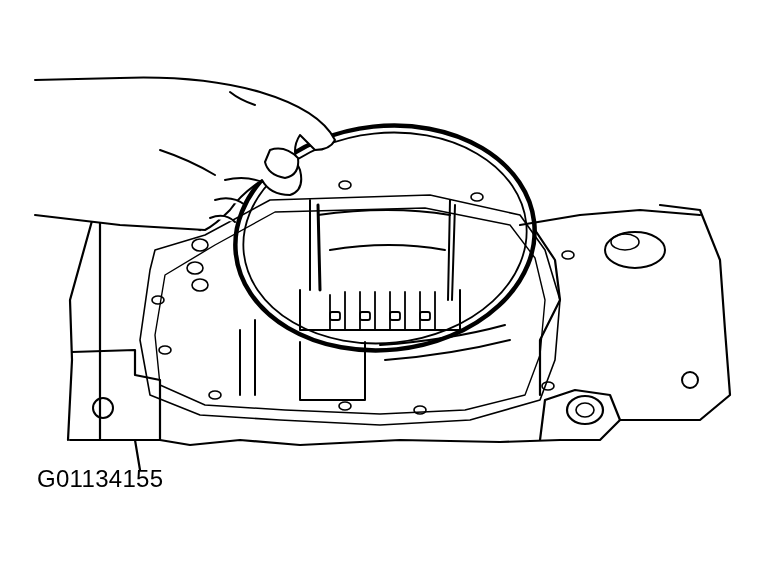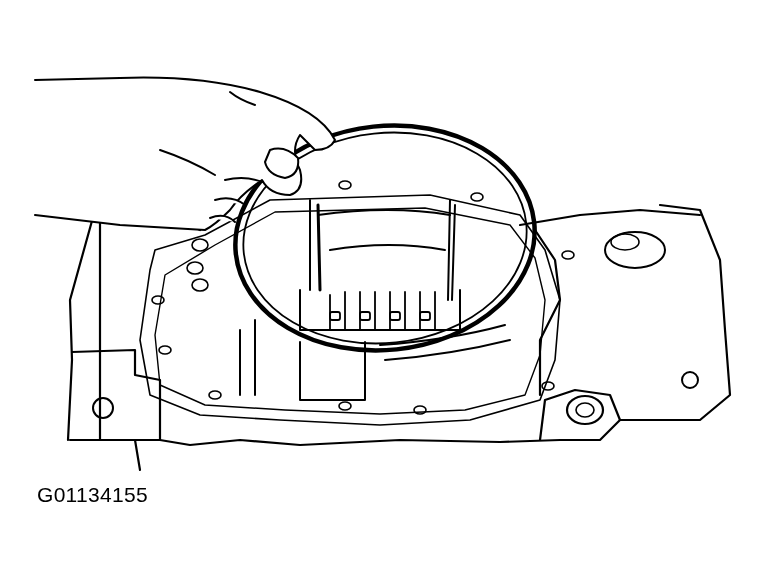--- a/index.html
+++ b/index.html
@@ -1,22 +1,22 @@
 <!DOCTYPE html>
 <html><head>
 <meta charset="utf-8">
 <style>
   html, body { margin: 0; padding: 0; background: #ffffff; }
   body { width: 765px; height: 568px; position: relative; overflow: hidden; }
   .figure { position: absolute; left: 0; top: 0; width: 765px; height: 568px; }
   .figure svg { width: 765px; height: 568px; display: block; }
   .fig-label {
     position: absolute; left: 37px; top: 465px;
-    font-family: "Liberation Sans", sans-serif; font-size: 21px; font-weight: 400;
-    color: #000000; letter-spacing: 0.3px; margin-top: 18px;
+    font-family: "Liberation Sans", sans-serif; font-size: 24px; font-weight: 400;
+    color: #000000; letter-spacing: 0.3px;
   }
 </style>
 </head>
 <body>
 
 <div class="figure">
   <svg viewBox="0 0 765 568" xmlns="http://www.w3.org/2000/svg" fill="none" stroke="#000" stroke-linecap="round" stroke-linejoin="round">
 
     <g stroke-width="2.2">
       <path d="M68 440 L72 360 L70 300 L95 210 L120 190 L180 220 L200 230"></path>

